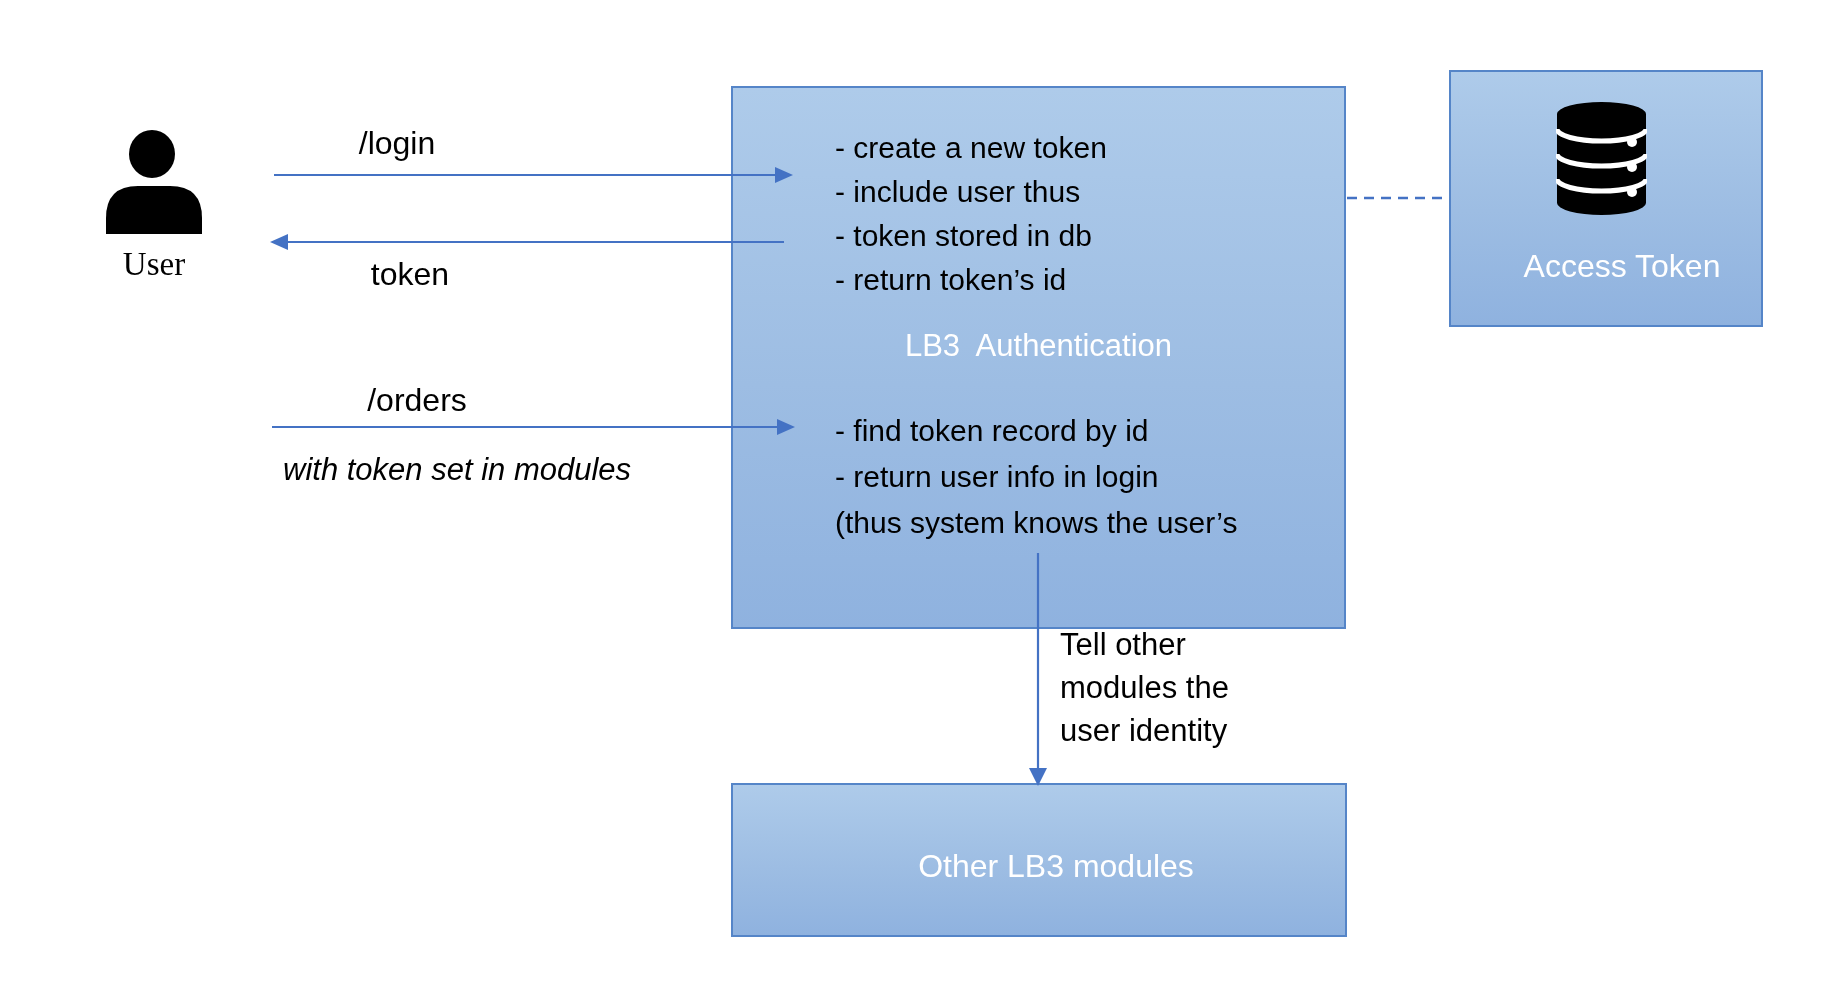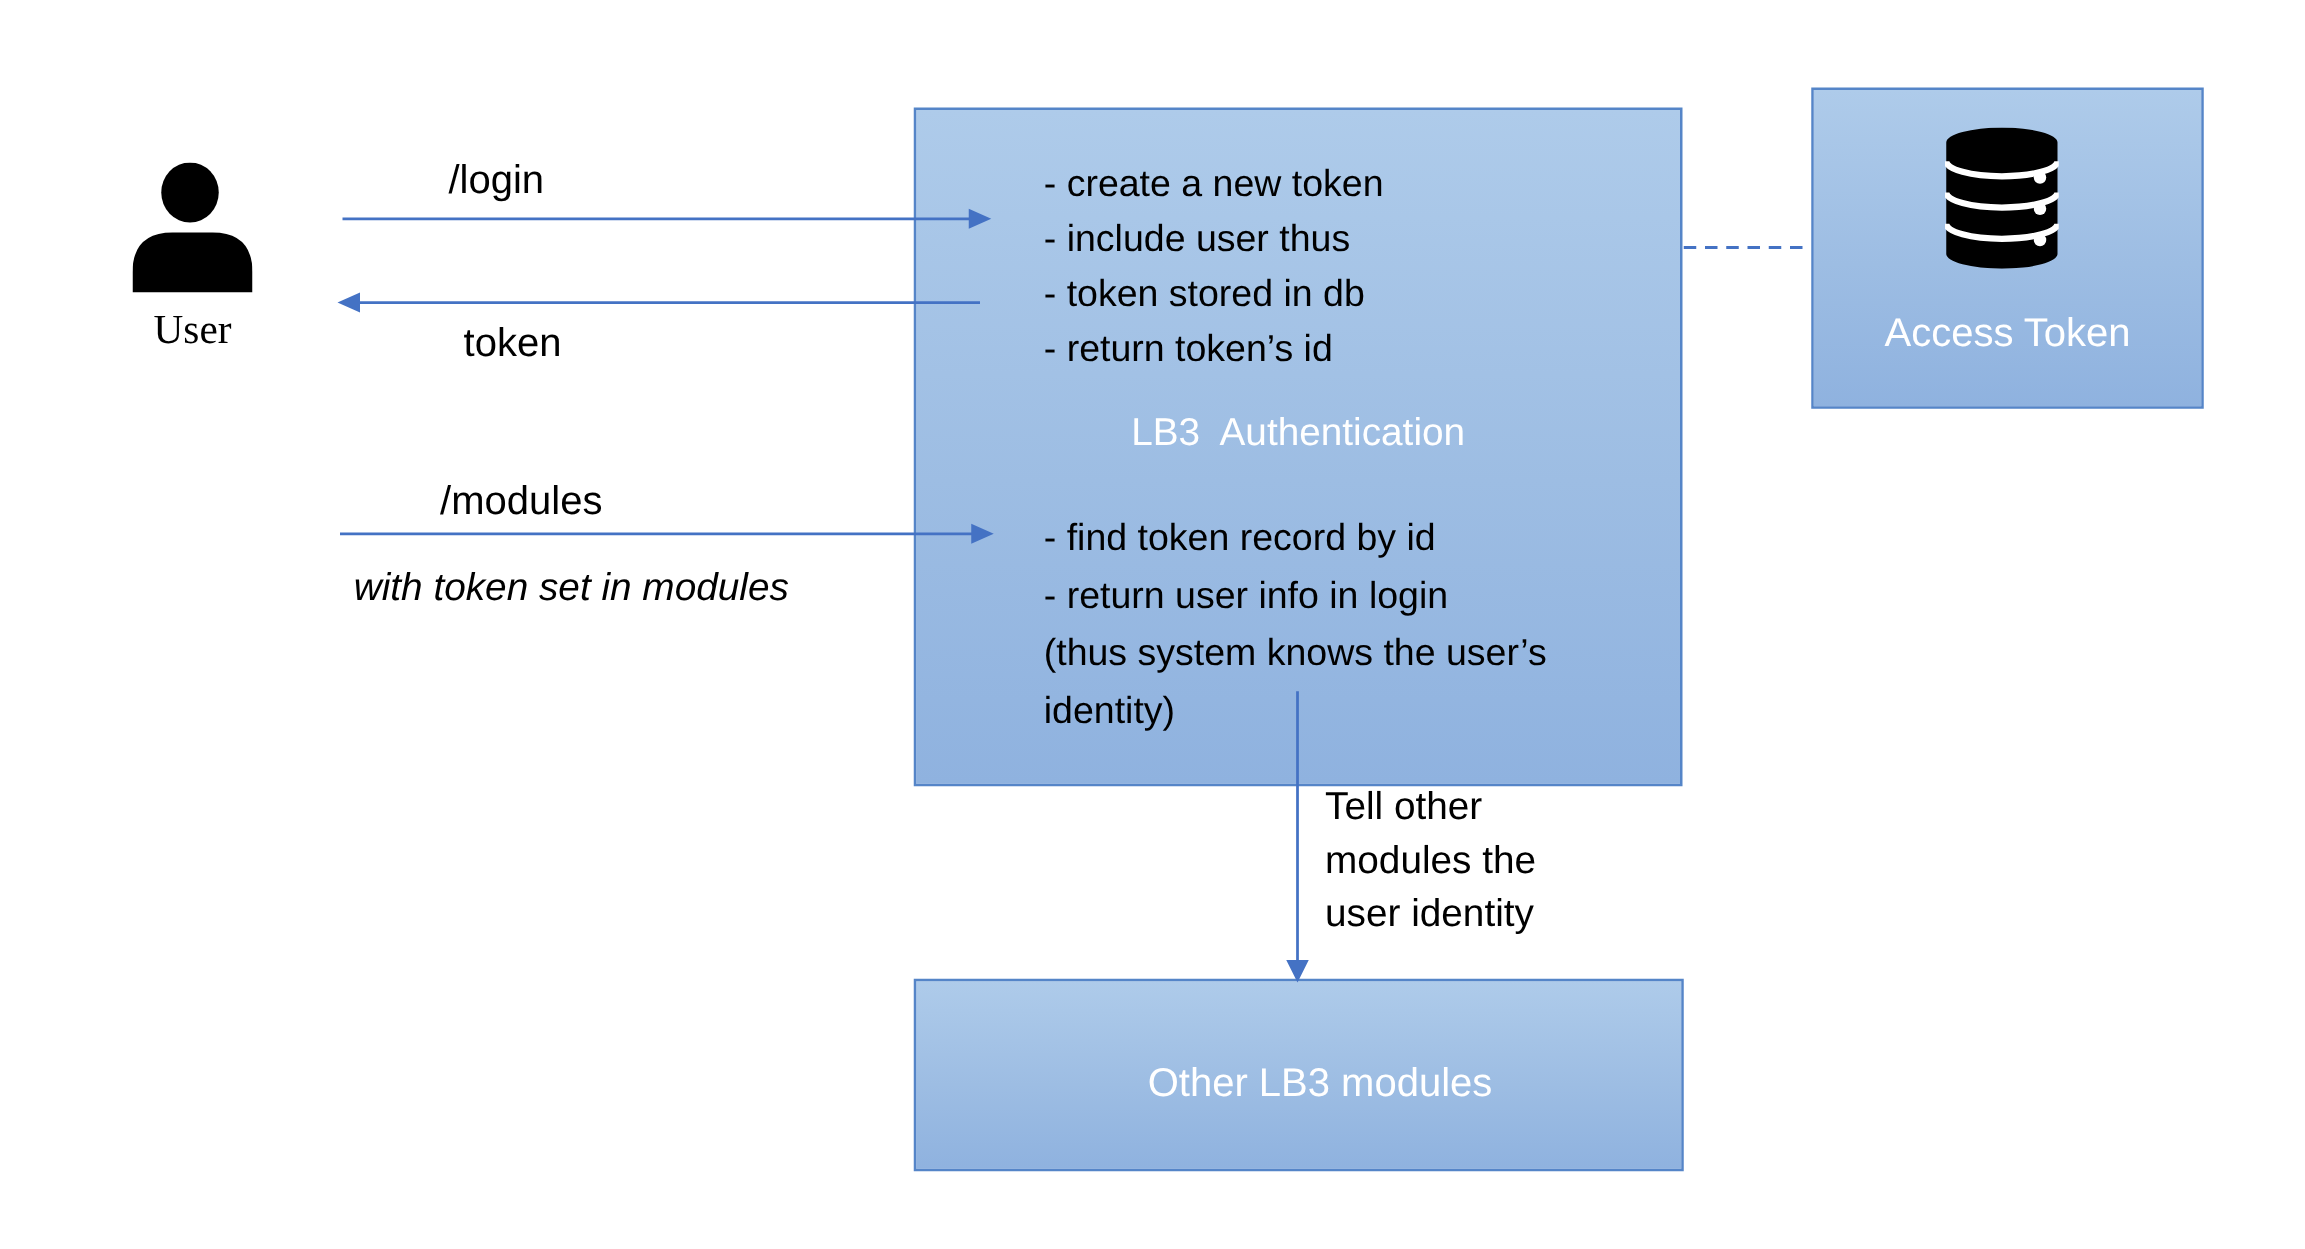--- a/index.html
+++ b/index.html
@@ -70,50 +70,49 @@
 <div id="canvas">
 
   <svg class="icon-svg" style="left:106px; top:130px;" width="96" height="104" viewBox="0 0 96 104" aria-hidden="true">
     <ellipse cx="46" cy="24" rx="23" ry="24" fill="#000000"></ellipse>
     <path d="M0 104 V88 Q0 56 32 56 H64 Q96 56 96 88 V104 Z" fill="#000000"></path>
   </svg>
   <div class="black-label center" style="left:94px; top:246px; width:120px; font-size:33px;font-family:Liberation Serif, serif;">User</div>
 
   <div class="black-label center" style="left:297px; top:125px; width:200px;">/login</div>
   <div class="black-label center" style="left:310px; top:256px; width:200px;">token</div>
-  <div class="black-label center" style="left:317px; top:382px; width:200px;">/modules</div>
+  <div class="black-label center" style="left:317px; top:382px; width:200px;">/orders</div>
   <div class="black-label italic" style="left:283px; top:452px; font-size:31px;">with token set in modules</div>
 
   <div class="box" style="left:731px; top:86px; width:615px; height:543px;">
     <div class="bullets top-list" style="left:102px; top:38px;">
       <div>- create a new token</div>
       <div>- include user thus</div>
       <div>- token stored in db</div>
       <div>- return token’s id</div>
     </div>
     <div class="white-title" style="top:240px;">LB3  Authentication</div>
     <div class="bullets bottom-list" style="left:102px; top:320px;">
       <div>- find token record by id</div>
       <div>- return user info in login</div>
       <div>(thus system knows the user’s</div>
-      <div>identity)</div>
     </div>
   </div>
 
   <div class="box" style="left:1449px; top:70px; width:314px; height:257px;">
     <svg class="icon-svg" style="left:105px; top:30px;" width="91" height="113" viewBox="0 0 91 113" aria-hidden="true">
       <path d="M1 12 A44.5 12 0 0 1 90 12 V101 A44.5 12 0 0 1 1 101 Z" fill="#000000"></path>
       <path d="M1 27 A44.5 12 0 0 0 90 27" stroke="#ffffff" stroke-width="5" fill="none"></path>
       <path d="M1 52 A44.5 12 0 0 0 90 52" stroke="#ffffff" stroke-width="5" fill="none"></path>
       <path d="M1 77 A44.5 12 0 0 0 90 77" stroke="#ffffff" stroke-width="5" fill="none"></path>
       <circle cx="76" cy="40" r="5" fill="#ffffff"></circle>
       <circle cx="76" cy="65" r="5" fill="#ffffff"></circle>
       <circle cx="76" cy="90" r="5" fill="#ffffff"></circle>
     </svg>
-    <div class="white-title" style="top:176px; font-size:32px;">Access Token</div>
+    <div class="white-title" style="top:176px; font-size:32px;padding-left:16px;">Access Token</div>
   </div>
 
   <div class="tell-label">
     <div>Tell other</div>
     <div>modules the</div>
     <div>user identity</div>
   </div>
 
   <div class="box" style="left:731px; top:783px; width:616px; height:154px;">
     <div class="white-title" style="top:63px; font-size:32px;padding-left:17px;">Other LB3 modules</div>

